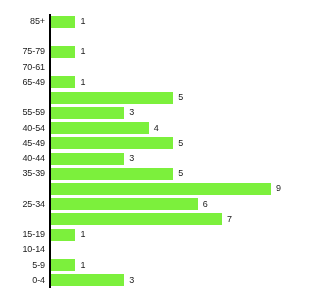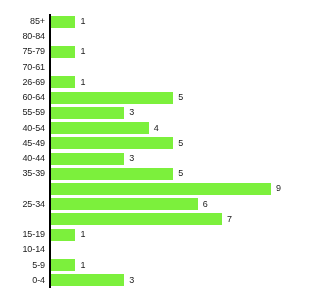--- a/index.html
+++ b/index.html
@@ -87,43 +87,41 @@
     <div id="axis-line"></div>
     <div id="rows">
         <div class="bar-row">
           <div class="cat-label">85+</div>
           <div class="bar-wrap">
             <div class="bar" style="width: 24.4444px; background: rgb(124, 240, 60);"></div>
             <div class="bar-value" style="left: 29.4444px;">1</div>
           </div>
         </div>
         <div class="bar-row">
-          <div class="cat-label">80-84</div>
           <div class="bar-wrap"></div>
         </div>
         <div class="bar-row">
           <div class="cat-label">75-79</div>
           <div class="bar-wrap">
             <div class="bar" style="width: 24.4444px; background: rgb(124, 240, 60);"></div>
             <div class="bar-value" style="left: 29.4444px;">1</div>
           </div>
         </div>
         <div class="bar-row">
           <div class="cat-label">70-61</div>
           <div class="bar-wrap"></div>
         </div>
         <div class="bar-row">
-          <div class="cat-label">26-69</div>
-          <div class="bar-wrap">
-            <div class="bar" style="width: 24.4444px; background: rgb(124, 240, 60);"></div>
-            <div class="bar-value" style="left: 29.4444px;">1</div>
-          </div>
-        </div>
-        <div class="bar-row">
-          <div class="cat-label">60-64</div>
+          <div class="cat-label">65-49</div>
+          <div class="bar-wrap">
+            <div class="bar" style="width: 24.4444px; background: rgb(124, 240, 60);"></div>
+            <div class="bar-value" style="left: 29.4444px;">1</div>
+          </div>
+        </div>
+        <div class="bar-row">
           <div class="bar-wrap">
             <div class="bar" style="width: 122.222px; background: rgb(124, 240, 60);"></div>
             <div class="bar-value" style="left: 127.222px;">5</div>
           </div>
         </div>
         <div class="bar-row">
           <div class="cat-label">55-59</div>
           <div class="bar-wrap">
             <div class="bar" style="width: 73.3333px; background: rgb(124, 240, 60);"></div>
             <div class="bar-value" style="left: 78.3333px;">3</div>

